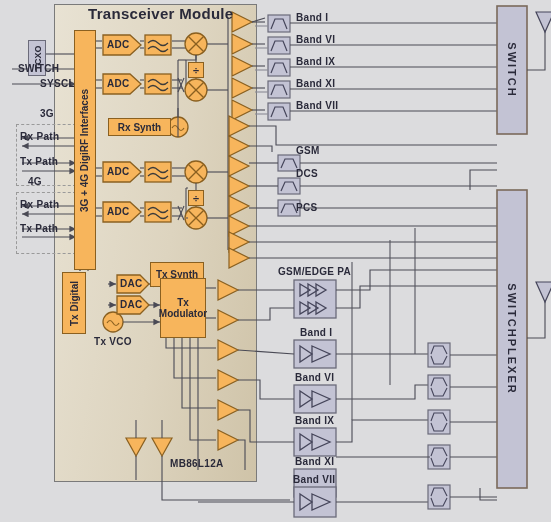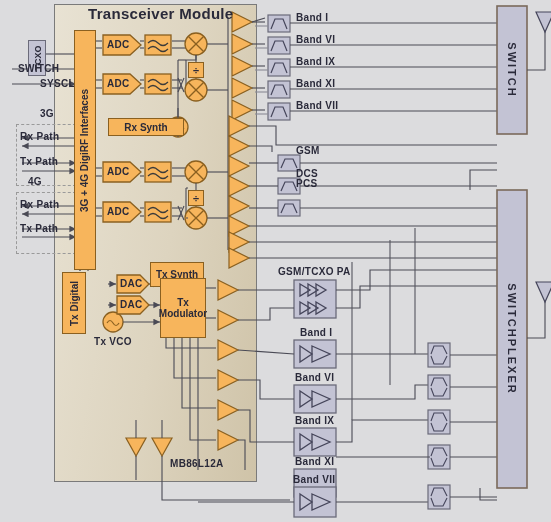--- a/index.html
+++ b/index.html
@@ -410,21 +410,21 @@
       </svg>
   </div>
 
   <div class="blk orange" style="left:188px;top:62px;width:16px;height:16px;font-size:11px;">
     <span>÷</span>
   </div>
   <div class="blk orange" style="left:188px;top:190px;width:16px;height:16px;font-size:11px;">
     <span>÷</span>
   </div>
 
-  <div class="blk orange f10" style="left:108px;top:118px;width:76px;height:18px;">
+  <div class="blk orange f10" style="left:108px;top:118px;width:63px;height:18px;">
     <span>Rx Synth</span>
   </div>
 
   <div class="blk orange" style="left:62px;top:272px;width:24px;height:62px;">
     <span class="f10" style="transform:rotate(-90deg);white-space:nowrap;">Tx Digital</span>
   </div>
 
   <div style="position:absolute;left:116px;top:274px;">
     <svg width="34" height="20">
         <path d="M1,1 L24,1 L33,10 L24,19 L1,19 z" fill="#f7b55c" stroke="#8a6020" stroke-width="1.3"></path>
@@ -450,23 +450,23 @@
   </div>
 
   <div class="lbl f10" style="left:296px;top:12px;">Band I</div>
   <div class="lbl f10" style="left:296px;top:34px;">Band VI</div>
   <div class="lbl f10" style="left:296px;top:56px;">Band IX</div>
   <div class="lbl f10" style="left:296px;top:78px;">Band XI</div>
   <div class="lbl f10" style="left:296px;top:100px;">Band VII</div>
 
   <div class="lbl f10" style="left:296px;top:145px;text-align:center;">GSM</div>
   <div class="lbl f10" style="left:296px;top:168px;">DCS</div>
-  <div class="lbl f10" style="left:296px;top:178px;">PCS</div>
-
-  <div class="lbl f10" style="left:278px;top:266px;">GSM/TCXO PA</div>
+  <div class="lbl f10" style="left:296px;top:202px;">PCS</div>
+
+  <div class="lbl f10" style="left:278px;top:266px;">GSM/EDGE PA</div>
   <div class="lbl f10" style="left:300px;top:327px;">Band I</div>
   <div class="lbl f10" style="left:295px;top:372px;">Band VI</div>
   <div class="lbl f10" style="left:295px;top:415px;">Band IX</div>
   <div class="lbl f10" style="left:295px;top:456px;">Band XI</div>
   <div class="lbl f10" style="left:293px;top:474px;">Band VII</div>
 
   <div style="position:absolute;left:497px;top:6px;width:30px;height:128px;
               display:flex;align-items:center;justify-content:center;">
     <span class="f11" style="transform:rotate(90deg);white-space:nowrap;font-weight:bold;
                  color:#2a2a3a;letter-spacing:2px;">SWITCH</span>

